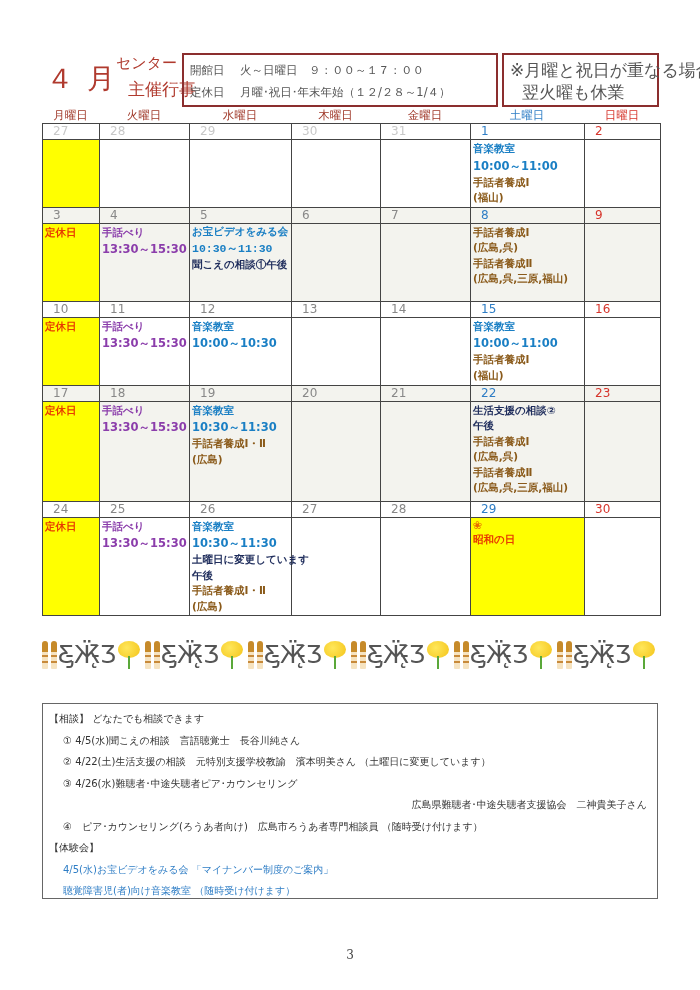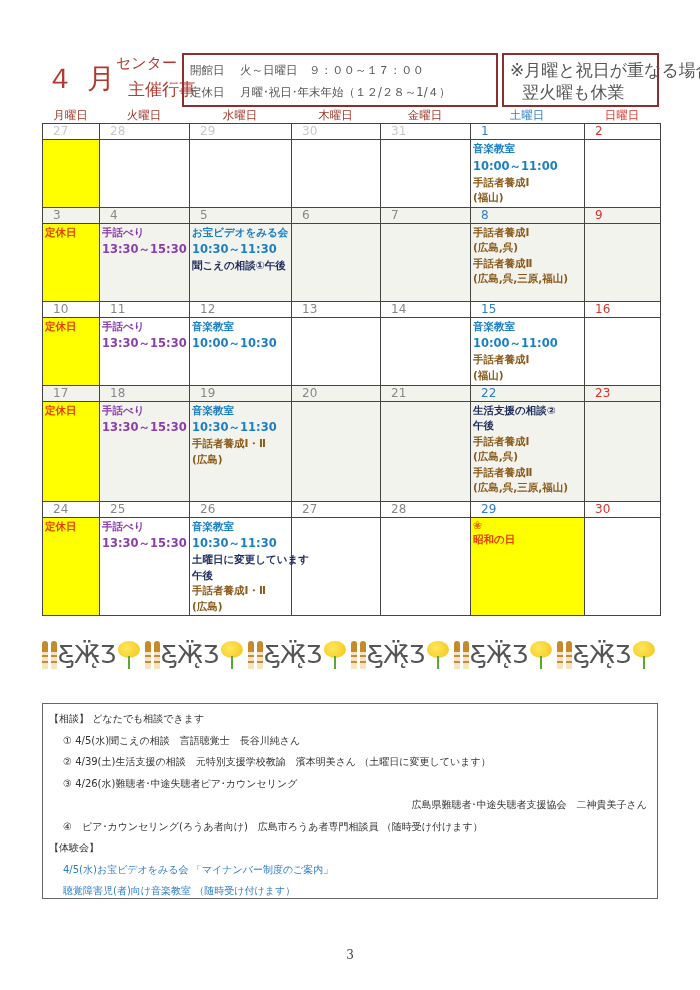--- a/index.html
+++ b/index.html
@@ -135,21 +135,21 @@
         <td class="sun">9</td>
       </tr>
       <tr class="ev-row shaded">
         <td class="yellow" style="height: 78px;">
           <span class="ev c-red">定休日</span>
         </td>
         <td style="height: 78px;">
           <span class="ev c-purple">手話べり</span>
           <span class="ev c-purple time">13:30～15:30</span>
         </td>
-        <td style="height: 78px;">
+        <td style="height: 78px; font-family: Liberation Mono, monospace;">
           <span class="ev c-blue">お宝ビデオをみる会</span>
           <span class="ev c-blue time">10:30～11:30</span>
           <span class="ev c-navy">聞こえの相談①午後</span>
         </td>
         <td style="height: 78px;"></td>
         <td style="height: 78px;"></td>
         <td style="height: 78px;">
           <span class="ev c-brown">手話者養成Ⅰ</span>
           <span class="ev c-brown">(広島,呉)</span>
           <span class="ev c-brown">手話者養成Ⅱ</span>
@@ -324,21 +324,21 @@
       <span class="flower">
         <span class="head"></span>
         <span class="stem"></span>
       </span>
     </div>
   </div>
 
 <div class="info-box">
   <div class="line">【相談】 どなたでも相談できます</div>
   <div class="line indent1">① 4/5(水)聞こえの相談　言語聴覚士　長谷川純さん</div>
-  <div class="line indent1">② 4/39(土)生活支援の相談　元特別支援学校教諭　濱本明美さん （土曜日に変更しています）</div>
+  <div class="line indent1">② 4/22(土)生活支援の相談　元特別支援学校教諭　濱本明美さん （土曜日に変更しています）</div>
   <div class="line indent1">③ 4/26(水)難聴者･中途失聴者ピア･カウンセリング</div>
   <div class="line right">広島県難聴者･中途失聴者支援協会　二神貴美子さん</div>
   <div class="line indent1">④　ピア･カウンセリング(ろうあ者向け)　広島市ろうあ者専門相談員 （随時受け付けます）</div>
   <div class="line">【体験会】</div>
   <div class="line blue">4/5(水)お宝ビデオをみる会 「マイナンバー制度のご案内」</div>
   <div class="line blue">聴覚障害児(者)向け音楽教室 （随時受け付けます）</div>
 </div>
 
 <div class="page-num">3</div>
 

